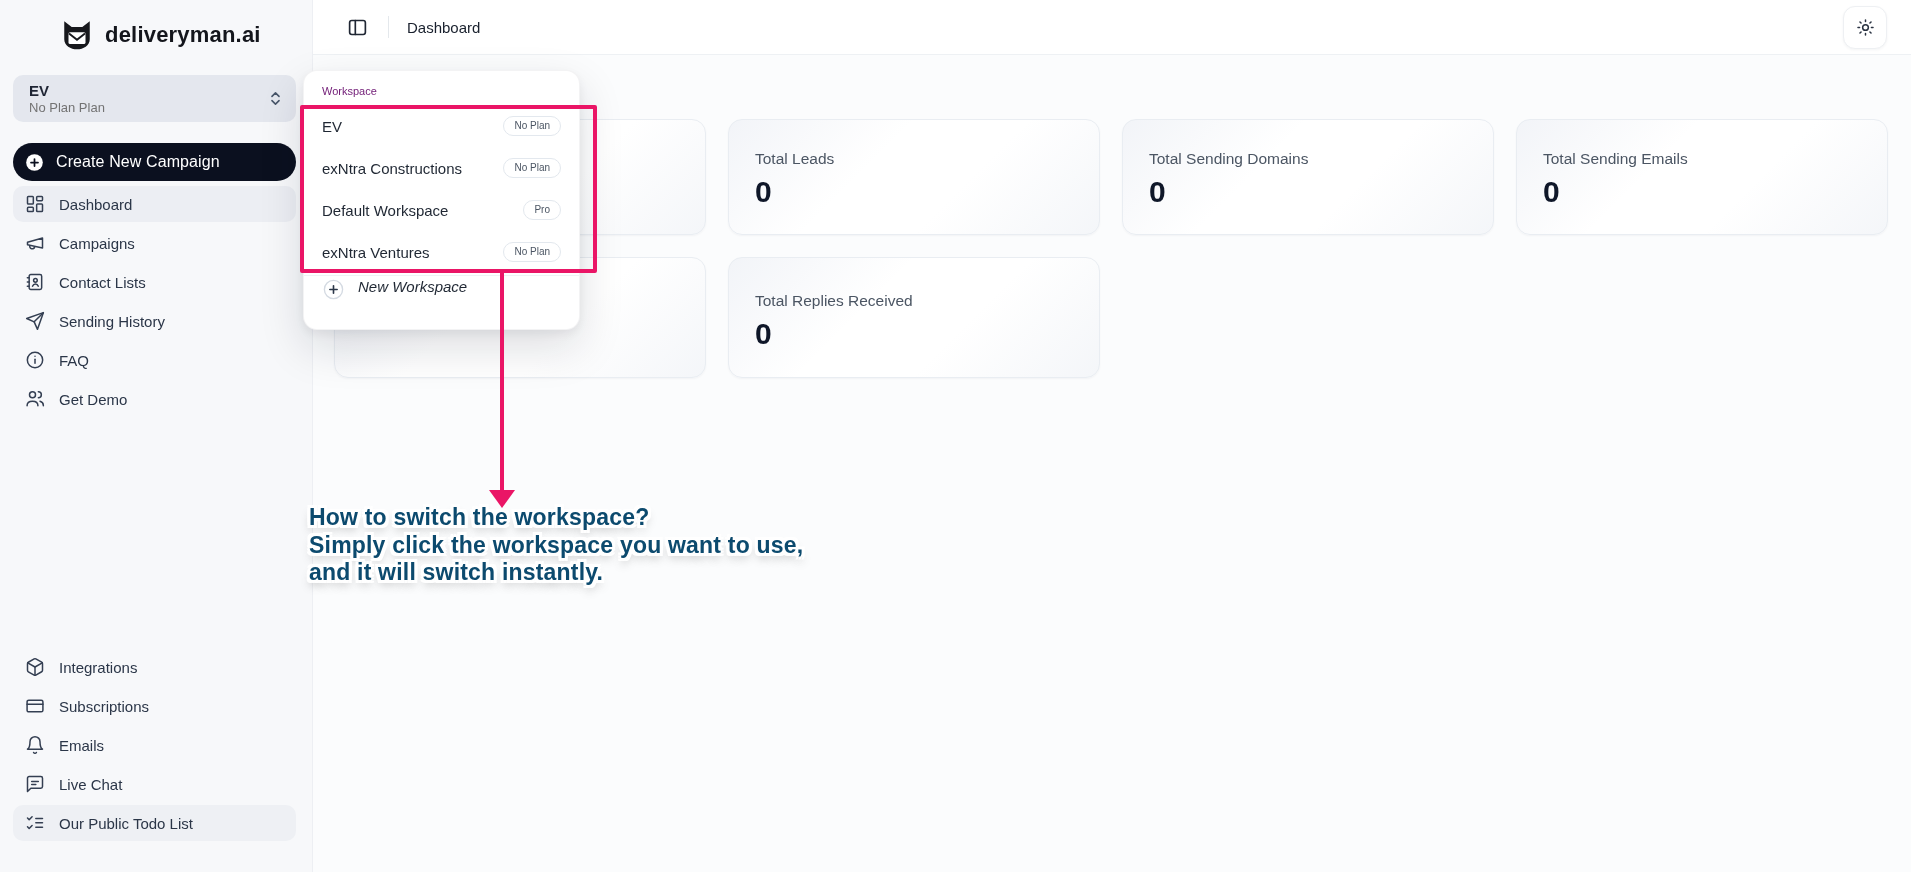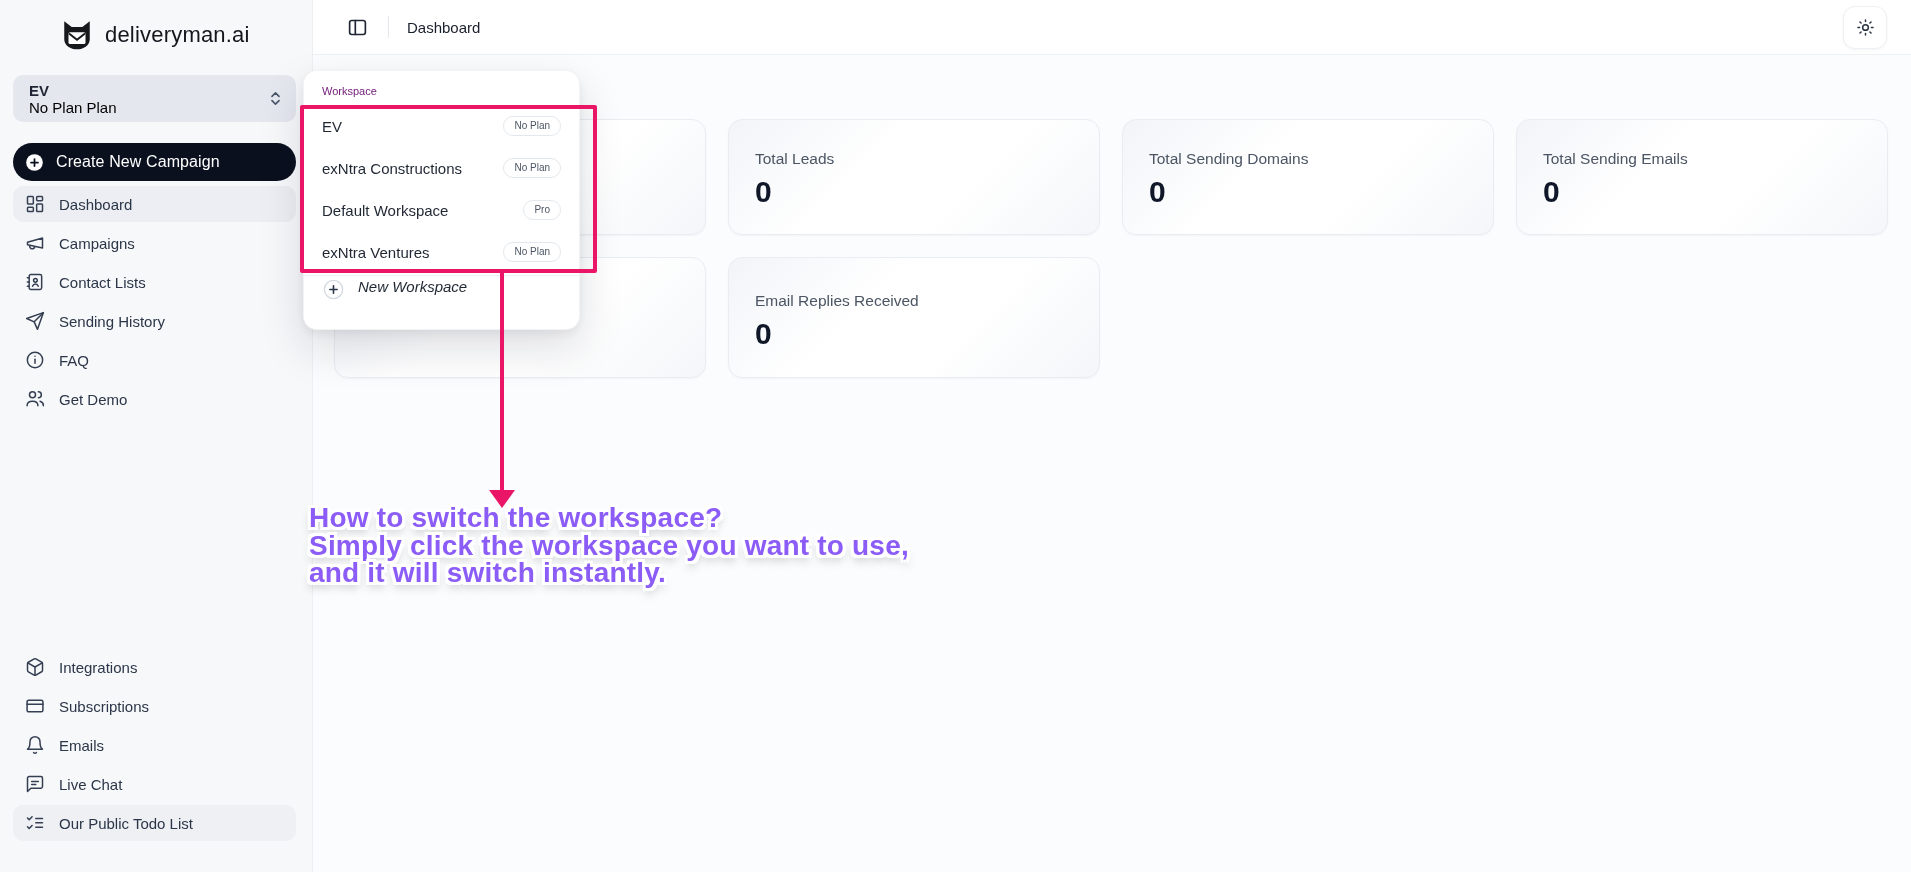--- a/index.html
+++ b/index.html
@@ -2,25 +2,25 @@
 <html><head>
 <meta charset="utf-8">
 <style>
   * { margin:0; padding:0; box-sizing:border-box; }
   html,body { width:1911px; height:872px; font-family:"Liberation Sans","DejaVu Sans",sans-serif; background:#fbfcfd; overflow:hidden; }
   .stage { position:relative; width:1911px; height:872px; }
 
   
   .sidebar { position:absolute; left:0; top:0; width:313px; height:872px; background:#f7f8fa; border-right:1px solid #edeff3; }
   .logo-row { display:flex; align-items:center; gap:11px; padding:18px 0 0 60px; }
-  .logo-text { font-size:22px; font-weight:400; color:#14161c; letter-spacing:.2px; }
+  .logo-text { font-size:22px; font-weight:700; color:#14161c; letter-spacing:.2px; }
   .ws-selector { position:absolute; left:13px; top:75px; width:283px; height:47px; background:#e4e7ee; border-radius:10px; display:flex; align-items:center; padding:0 12px 0 16px; cursor:pointer; }
   .ws-selector .ws-texts { flex:1; }
   .ws-name { font-size:15px; font-weight:700; color:#1e2433; line-height:18px; }
-  .ws-plan { font-size:15px; color:#000000; line-height:16px; }
+  .ws-plan { font-size:13px; color:#737373; line-height:16px; }
   .btn-create { position:absolute; left:13px; top:143px; width:283px; height:38px; background:#0b101f; border-radius:19px; color:#fff; display:flex; align-items:center; gap:11px; padding-left:11px; cursor:pointer; }
   .btn-create .label { font-size:16px; font-weight:500; letter-spacing:.1px; }
   .nav { position:absolute; left:13px; top:186px; width:283px; }
   .nav-bottom { position:absolute; left:13px; bottom:28px; width:283px; }
   .nav-item { height:36px; margin-bottom:3px; border-radius:10px; display:flex; align-items:center; gap:14px; padding-left:12px; color:#2b3648; font-size:15px; cursor:pointer; }
   .nav-item.active { background:#eceef3; }
   .nav-item.hilite { background:#eef0f4; }
   .nav-item .icon { width:20px; height:20px; display:flex; align-items:center; justify-content:center; color:#343f52; }
   svg { display:block; }
 
@@ -49,21 +49,21 @@
   .dd-name { font-size:15px; color:#1f2733; }
   .dd-badge { border:1px solid #e3e8ee; border-radius:999px; padding:3px 10px 4px 10px; font-size:10px; color:#4b5563; background:#fff;text-align:right; }
   .dd-divider { height:1px; background:#eef1f4; margin:2px 0 0 0; }
   .dd-new { height:46px; display:flex; gap:13px; padding:0 18px; margin-top:2px; cursor:pointer;font-style:italic; }
   .dd-new .label { font-size:15px; color:#1f2733; }
 
   
   .pink-box { position:absolute; left:300px; top:105px; width:297px; height:168px; border:4px solid #ea1566; border-radius:2px; z-index:30; pointer-events:none; }
   .arrow-line { position:absolute; left:500px; top:271px; width:4px; height:222px; background:#ea1566; z-index:30; pointer-events:none; }
   .arrow-head { position:absolute; left:489px; top:490px; width:0; height:0; border-left:13px solid transparent; border-right:13px solid transparent; border-top:18px solid #ea1566; z-index:30; pointer-events:none; }
-  .annotation { position:absolute; left:309px; top:504px; z-index:31; font-size:28px; font-weight:700; line-height:27.5px; color:#8b5cf6; letter-spacing:.2px; pointer-events:none;
+  .annotation { position:absolute; left:309px; top:504px; z-index:31; font-size:23px; font-weight:700; line-height:27.5px; color:#0c4a6e; letter-spacing:.2px; pointer-events:none;
     text-shadow:-3px -3px 0 #fff, 3px -3px 0 #fff, -3px 3px 0 #fff, 3px 3px 0 #fff, -3px 0 0 #fff, 3px 0 0 #fff, 0 -3px 0 #fff, 0 3px 0 #fff, 0 6px 9px rgba(90,90,90,.4); }
 </style>
 </head>
 <body>
 
 <div class="stage">
 
   <aside class="sidebar">
     <div class="logo-row">
       <span>
@@ -253,21 +253,21 @@
         <div class="stat-value">0</div>
       </div>
     </div>
 
     <div class="cards-row row2">
       <div class="card">
         <div class="stat-label"></div>
         <div class="stat-value"></div>
       </div>
       <div class="card">
-        <div class="stat-label">Email Replies Received</div>
+        <div class="stat-label">Total Replies Received</div>
         <div class="stat-value">0</div>
       </div>
     </div>
   </main>
 
   <div class="dropdown">
     <div class="dd-header">Workspace</div>
     <div class="dd-list">
       <div class="dd-item">
         <span class="dd-name">EV</span>

